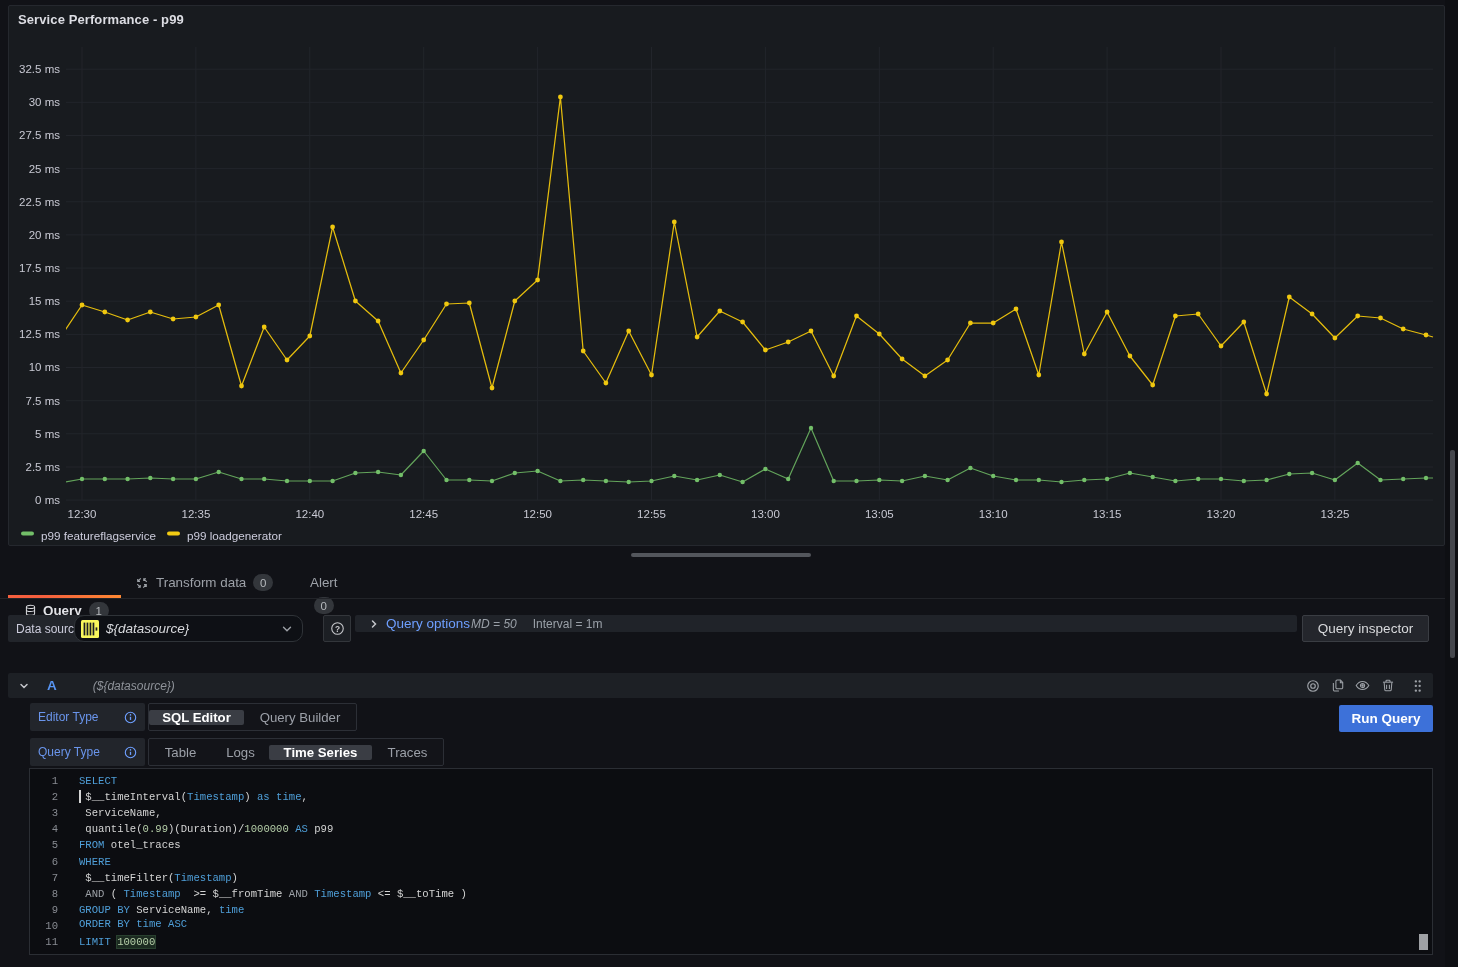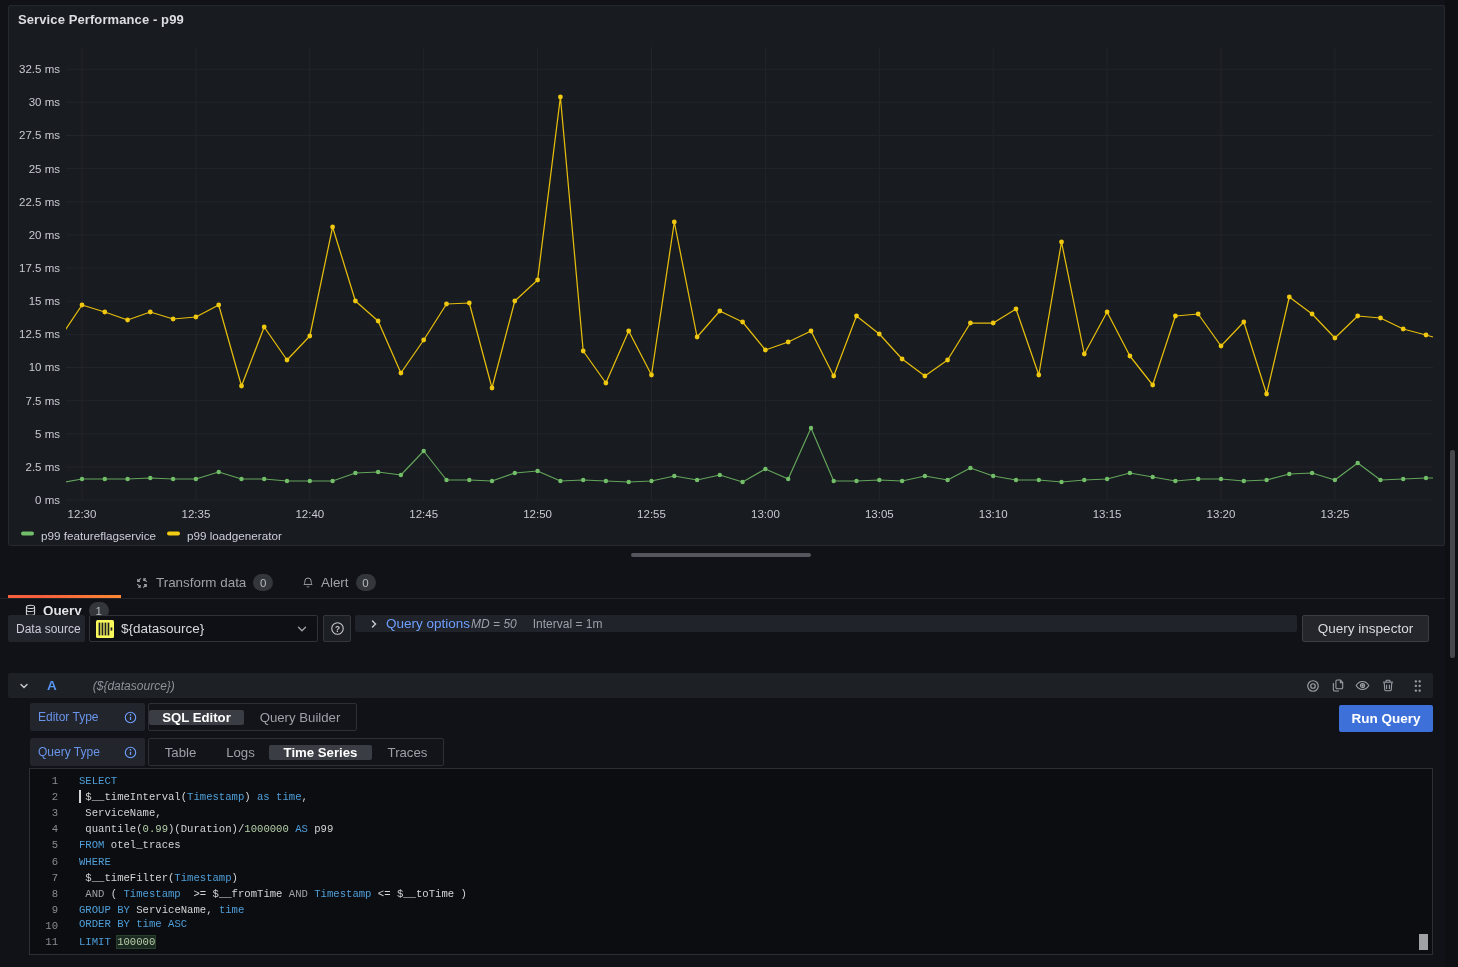--- a/index.html
+++ b/index.html
@@ -15,22 +15,22 @@
 .tab { position:absolute; top:568px; height:29px; display:flex; align-items:center; gap:7px; }
 .tname { font-size:13.4px; color:#9da1a8; white-space:nowrap; }
 .tname.on { color:#e2e3e7; font-weight:600; }
 .badge { background:#33363b; color:#b6b9bd; font-size:11.5px; border-radius:9.5px;
   padding:2.5px 6.8px; min-width:5px; text-align:center; }
 .underline { position:absolute; left:8px; top:595px; width:113px; height:4px;
   background:linear-gradient(90deg,#f55f3e 30%,#ff8833 99%); }
 .divider { position:absolute; left:0; top:598px; width:1445px; height:1px; background:#222429; }
 .box { position:absolute; top:615px; height:27px; background:#22252b; border-radius:2px;
   display:flex; align-items:center; font-size:12px; color:#ccccdc; white-space:nowrap; }
-.dd { position:absolute; left:89px; top:615px; width:229px; height:27px; background:#0e1015;
-  border:1px solid #2f3338; border-radius:2px; display:flex; align-items:center; }
+.dd { position:absolute; left:74px; top:615px; width:229px; height:27px; background:#0e1015;
+  border:1px solid #2f3338; border-radius:10px; display:flex; align-items:center;font-style:italic; }
 .qopt { position:absolute; left:355px; top:615px; width:942px; height:17px; background:#202329;
   border-radius:2px; display:flex; align-items:center; font-size:13.5px; }
 .qi { position:absolute; left:1302px; top:615px; width:127px; height:27px; background:#24262c;
   border:1px solid #3a3d43; border-radius:2px; color:#d9dadd; font-size:13.5px; font-weight:400;
   display:flex; align-items:center; justify-content:center; }
 .arow { position:absolute; left:8px; top:673px; width:1425px; height:25px; background:#1d2025;
   border-radius:2px; display:flex; align-items:center; }
 .aicon { position:absolute; top:673px; height:25px; display:flex; align-items:center; }
 .aicon svg { display:block; }
 .lbl { position:absolute; left:30px; width:115px; height:28px; background:#22252b; border-radius:2px;
@@ -264,21 +264,21 @@
 <div class="tab" style="left:135px;">
     <svg width="14" height="14" viewBox="0 0 16 16" fill="none" stroke="#9da1a7" stroke-width="1.25">
       <path d="M6.6 2.6L3.2 6M3.1 3.5v2.6h2.6"></path>
       <path d="M13.4 6.6L10 3.2M12.6 3.1h-2.6v2.6"></path>
       <path d="M9.4 13.4l3.4-3.4M12.9 12.5V9.9h-2.6"></path>
       <path d="M2.6 9.4L6 12.8M3.4 12.9H6v-2.6"></path>
     </svg>
     <span class="tname">Transform data</span>
     <span class="badge">0</span>
   </div>
-<div class="tab" style="left:302px;">
+<div class="tab" style="left:310px;flex-direction:column;">
     <svg width="12" height="13" viewBox="0 0 16 16" fill="none" stroke="#9da1a7" stroke-width="1.3">
       <path d="M8 2a4.2 4.2 0 0 0-4.2 4.2c0 3-1.2 4.4-1.2 4.4h10.8s-1.2-1.4-1.2-4.4A4.2 4.2 0 0 0 8 2z"></path>
       <path d="M6.6 13.2a1.5 1.5 0 0 0 2.8 0"></path>
     </svg>
     <span class="tname">Alert</span>
     <span class="badge">0</span>
   </div>
 <div class="underline"></div>
 <div class="divider"></div>
 

